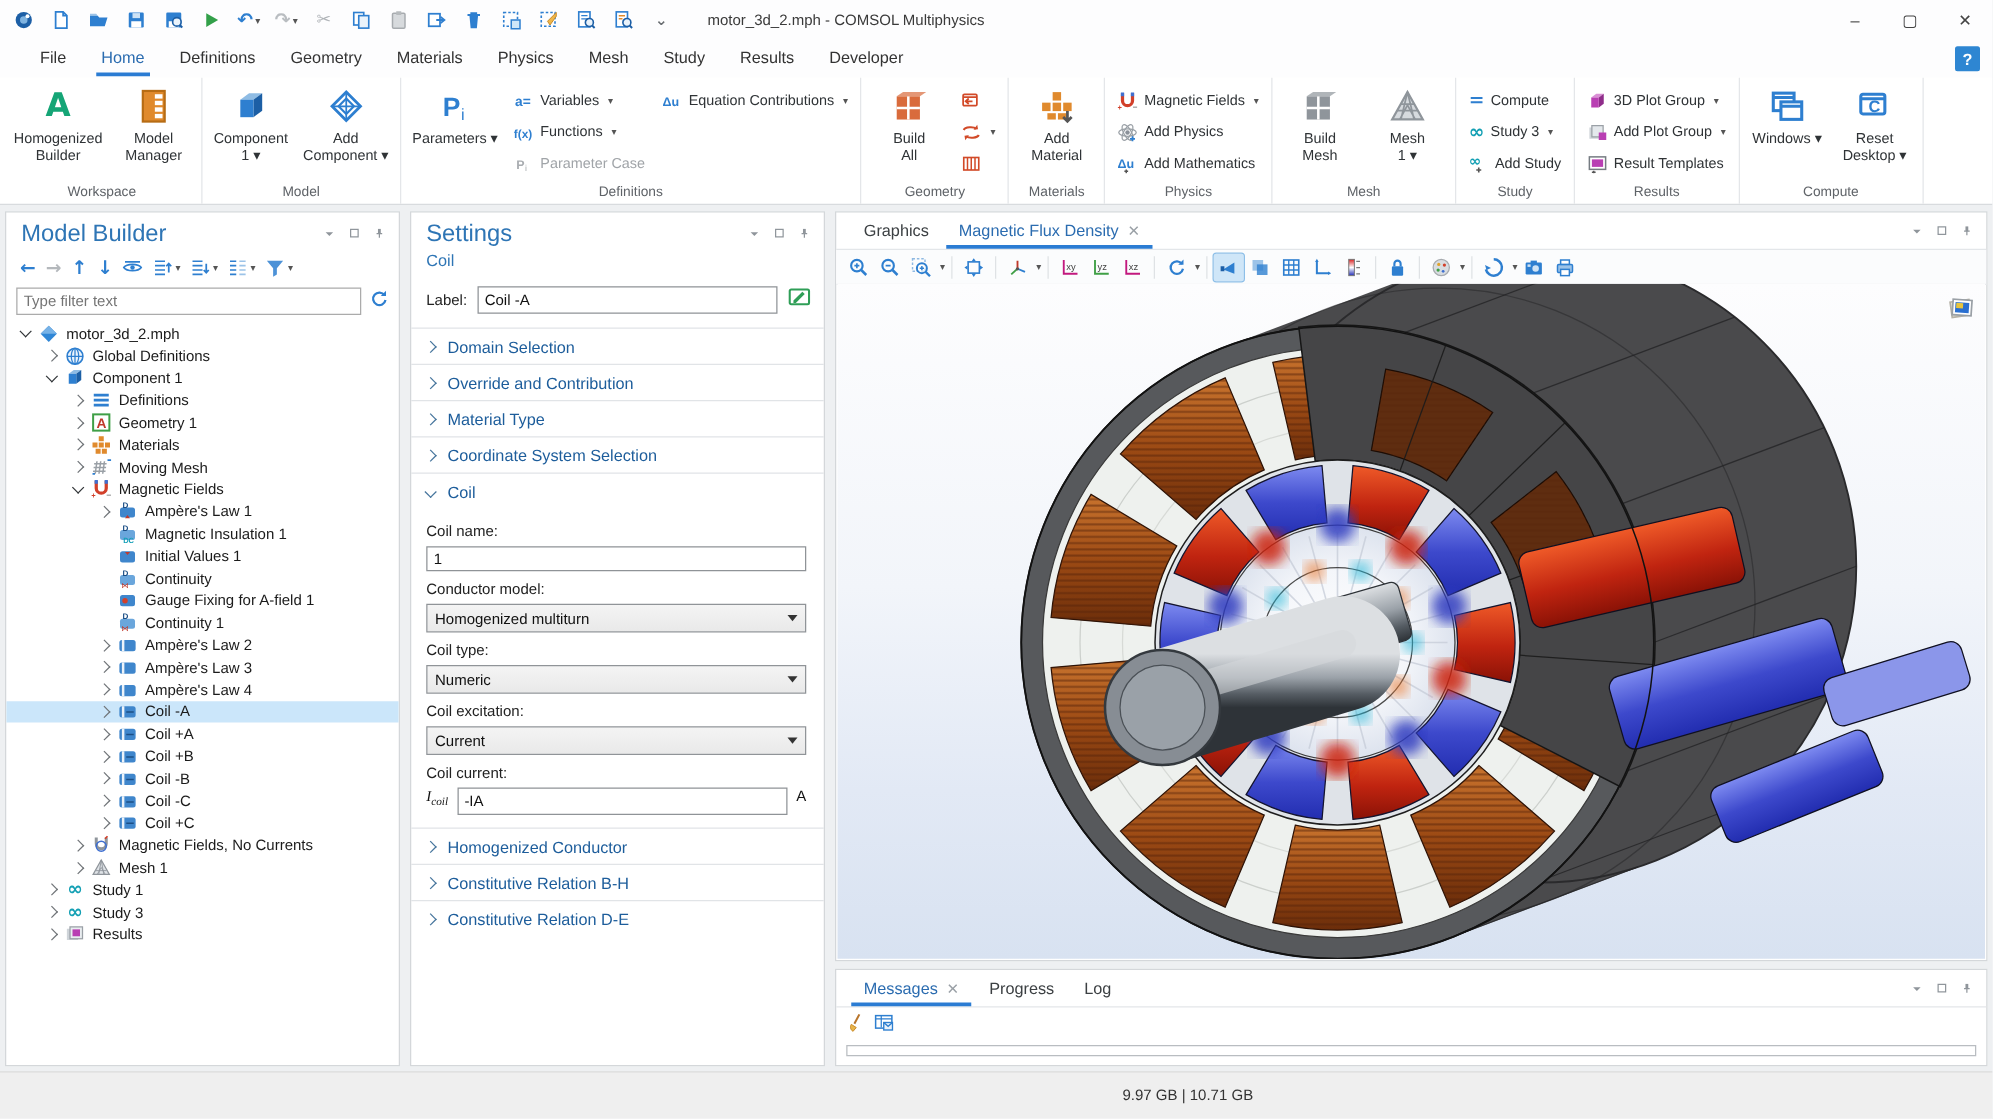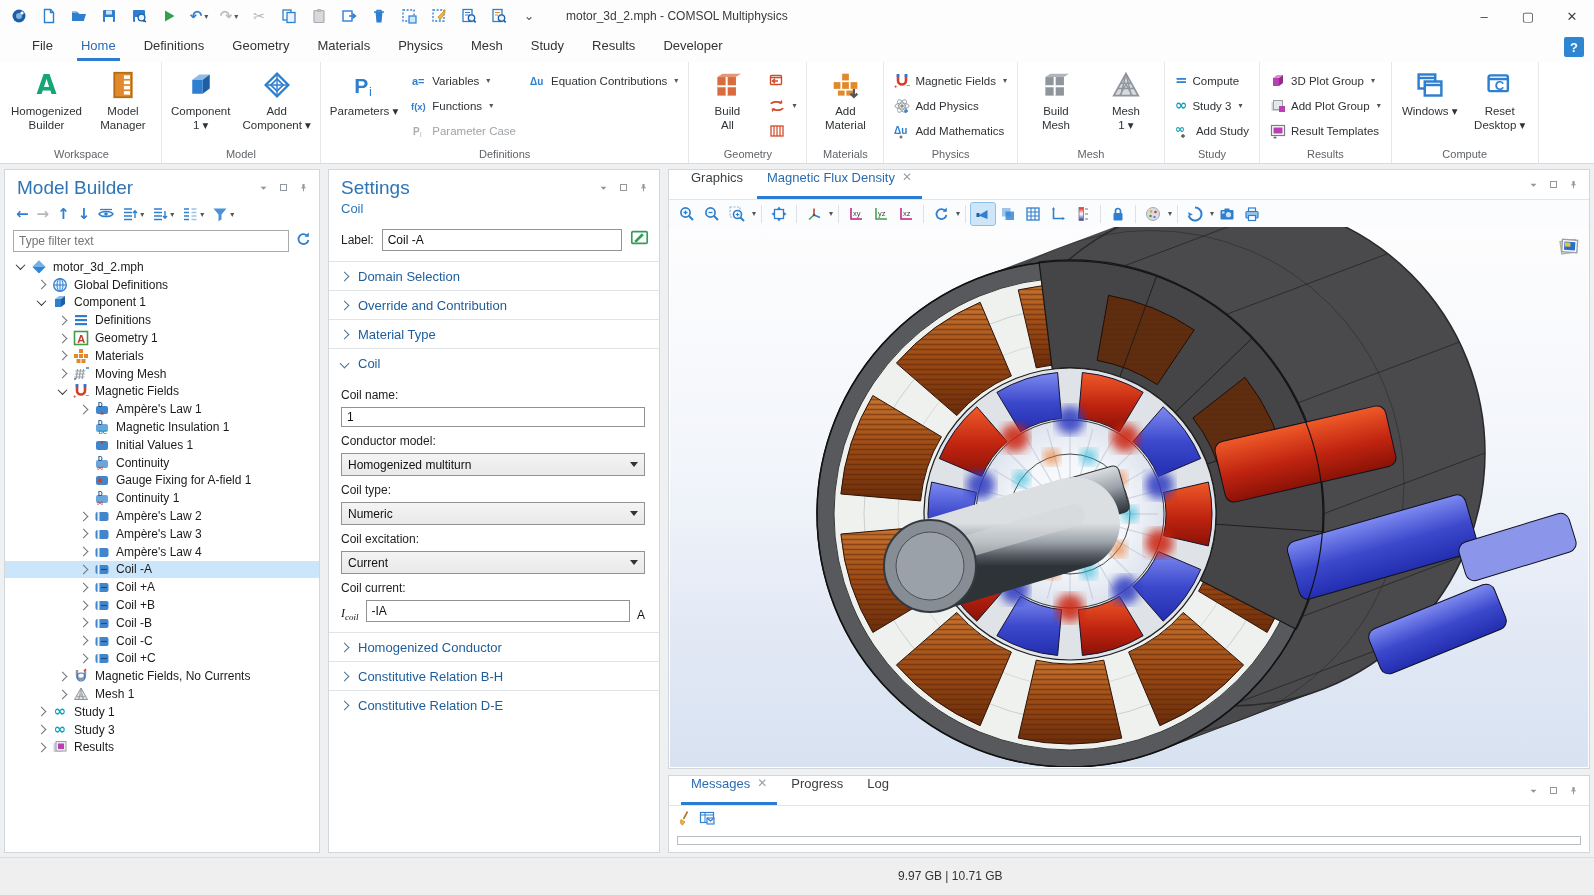--- a/index.html
+++ b/index.html
@@ -75,28 +75,28 @@
   .sect .s-chev{width:6px;height:6px;border-right:1.5px solid #45749c;border-bottom:1.5px solid #45749c;transform:rotate(-45deg);}
   .sect.open .s-chev{transform:rotate(45deg);}
   .sect .s-label{font-size:13px;color:#1d5d9b;}
   .sect .s-right{margin-left:auto;}
   .sect-body{padding:4px 14px 10px 12px;}
   .f-label{font-size:12px;color:#222;margin:7px 0 5px 0;}
   .f-input{width:100%;box-sizing:border-box;}
   .dropdown{height:21px;border:1px solid #909498;background:linear-gradient(#f4f4f4,#e9e9e9);
             display:flex;align-items:center;font-size:12px;color:#111;padding:0 6px;justify-content:space-between;}
   .dropdown .dd-caret{width:0;height:0;border-left:4px solid transparent;border-right:4px solid transparent;border-top:5px solid #333;}
-  .unit-row{display:flex;align-items:flex-end;gap:7px;}
+  .unit-row{display:flex;align-items:flex-start;gap:7px;}
   .sym{font-size:12px;font-style:italic;font-family:"Liberation Serif",serif;color:#111;}
   .sym sub{font-size:9px;}
   .unit{font-size:12px;color:#111;}
 
   
   .gtabs{display:flex;align-items:center;height:29px;padding-left:10px;border-bottom:1px solid #e3e6e9;position:relative;}
-  .gtab{display:flex;align-items:flex-start;gap:7px;padding:0 12px;height:29px;font-size:13px;color:#3c4043;position:relative;}
+  .gtab{display:flex;align-items:center;gap:7px;padding:0 12px;height:29px;font-size:13px;color:#3c4043;position:relative;}
   .gtab.active{color:#2b6cb0;}
   .gtab.active::after{content:"";position:absolute;left:2px;right:2px;bottom:0;height:3px;background:#2b7cd3;}
   .closex{color:#9aa0a6;font-size:12px;}
   .gtoolbar{display:flex;align-items:center;height:27px;padding:0 6px;gap:1px;border-bottom:1px solid #e9ebee;background:#fbfcfd;}
   .gtoolbar .tbtn{width:24px;height:22px;display:flex;align-items:center;justify-content:center;border-radius:2px;}
   .gtoolbar .tbtn.on{background:#cfe6f8;outline:1px solid #8dbfe8;}
   .gsep{width:1px;height:18px;background:#dfe2e5;margin:0 4px;}
   .canvas{position:absolute;left:1px;right:1px;top:57px;bottom:1px;
           background:linear-gradient(180deg,#fdfdfe 0%,#f2f5fa 45%,#e2e9f5 75%,#d8e2f1 100%);overflow:hidden;}
   .canvas svg.motor{position:absolute;left:0;top:0;}
@@ -1125,20 +1125,24 @@
             <span class="s-chev"></span>
             <span class="s-label">Domain Selection</span>
           </div>
           <div class="sect">
             <span class="s-chev"></span>
             <span class="s-label">Override and Contribution</span>
           </div>
           <div class="sect">
             <span class="s-chev"></span>
             <span class="s-label">Material Type</span>
+          </div>
+          <div class="sect">
+            <span class="s-chev"></span>
+            <span class="s-label">Coordinate System Selection</span>
           </div>
         </div>
 
       <div class="sect open">
         <span class="s-chev"></span>
         <span class="s-label">Coil</span>
       </div>
       <div class="sect-body">
         <div class="f-label">Coil name:</div>
         <input class="txt-input f-input" value="1" style="">

